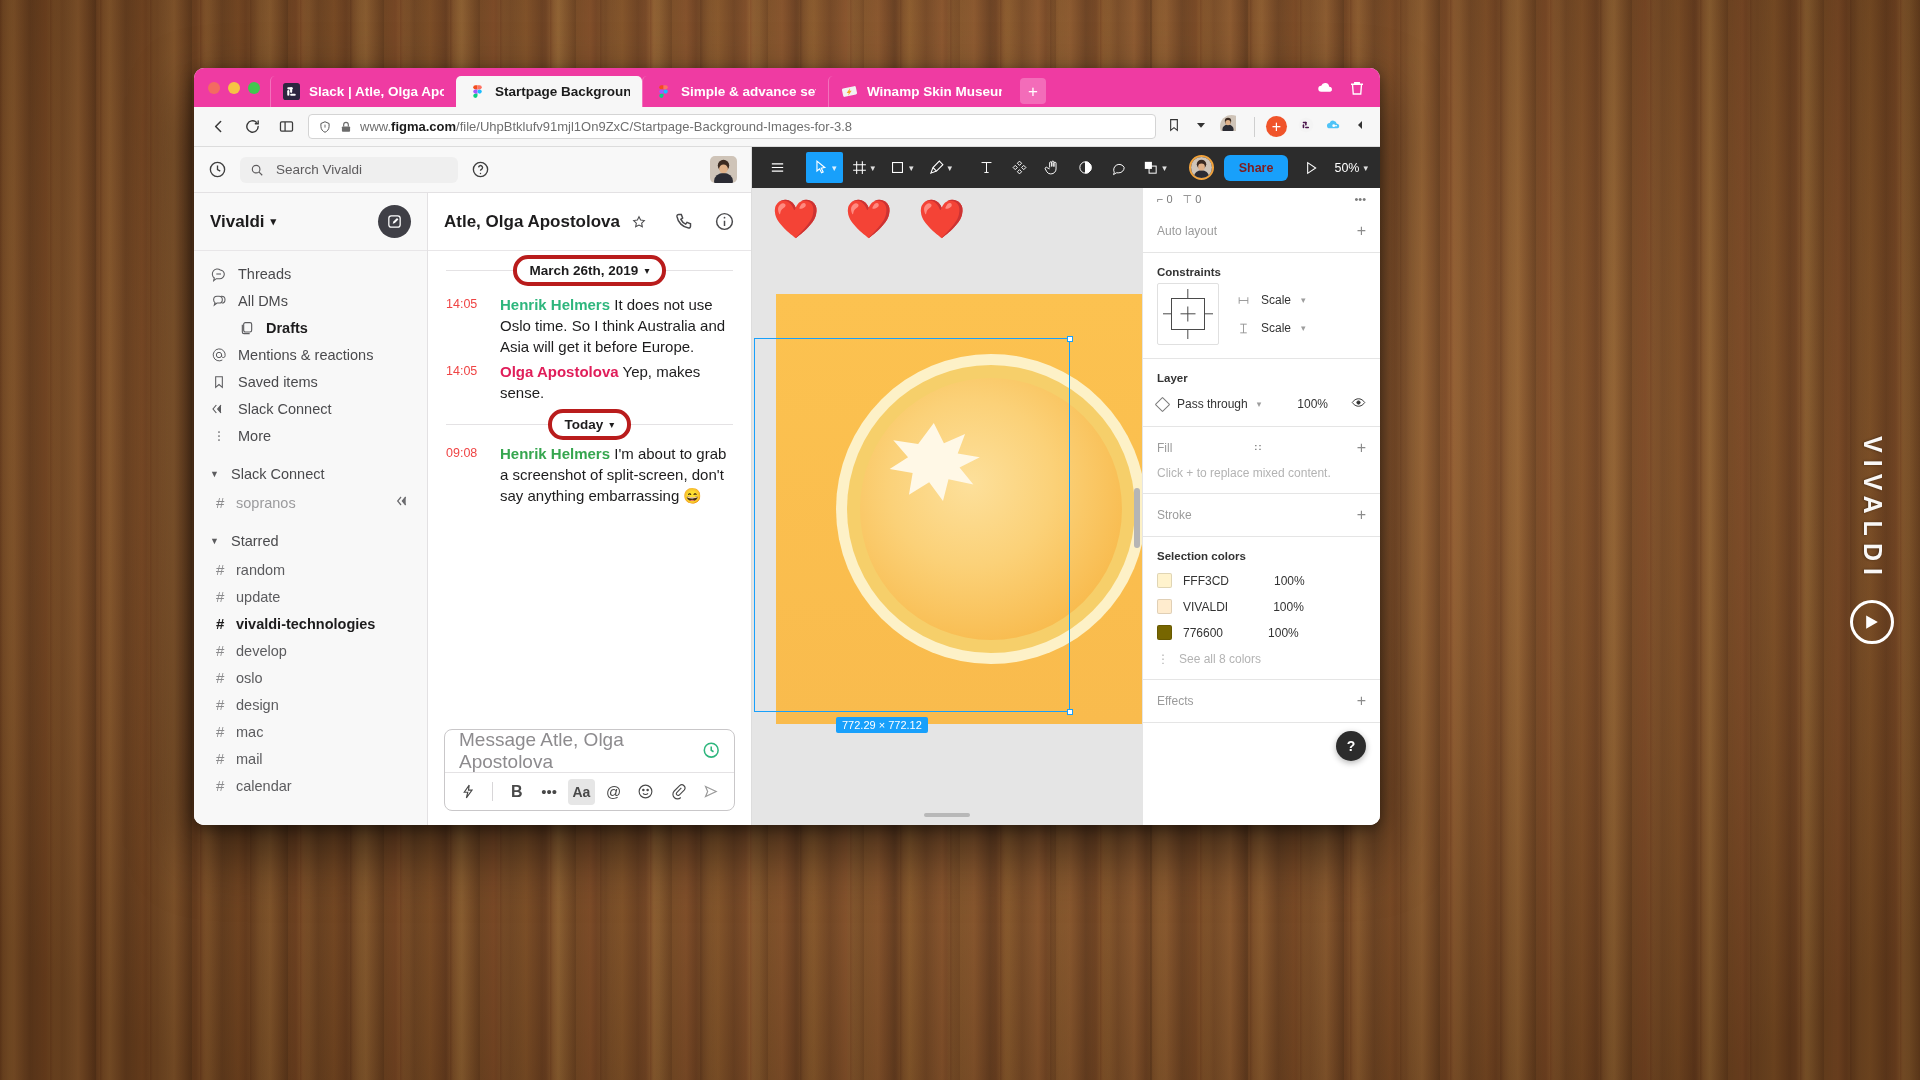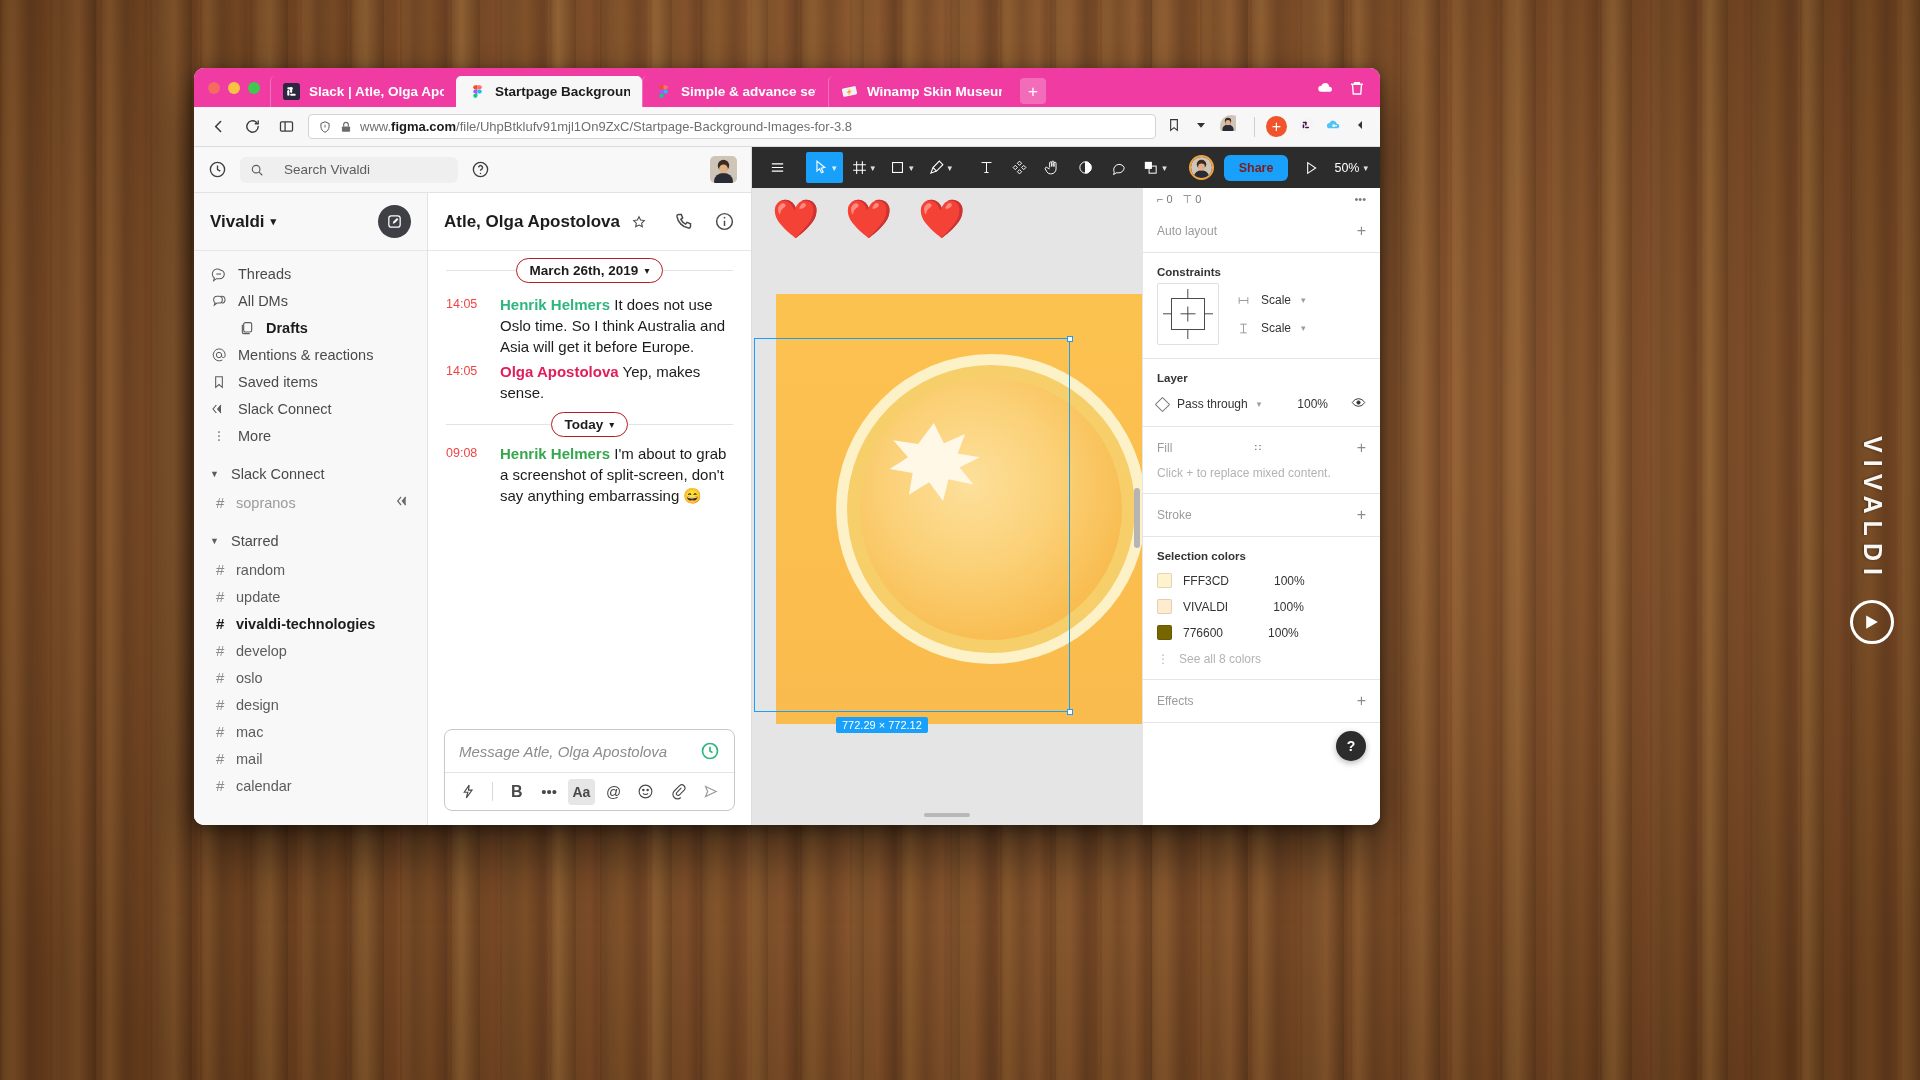--- a/index.html
+++ b/index.html
@@ -119,21 +119,21 @@
   
   #slack { width: 558px; background: #fff; display: flex; flex-direction: column; border-right: 1px solid #ddd; }
   #slack-top {
     height: 46px; background: #f8f8f8; border-bottom: 1px solid #e3e1e3;
     display: flex; align-items: center; gap: 13px; padding: 0 14px;
   }
   .slack-clock { color: #3f3f3f; }
   .slack-clock svg { width: 19px; height: 19px; display:block; }
   #slack-search {
     width: 218px; height: 26px; background: #efefef; border-radius: 6px;
-    display: flex; align-items: center; gap: 20px; padding: 0 10px;
+    display: flex; align-items: center; gap: 12px; padding: 0 10px;
     color: #5e5c5e; font-size: 13.5px;
   }
   #slack-search svg { width: 14px; height: 14px; }
   .slack-help { color: #3f3f3f; }
   .slack-help svg { width: 19px; height: 19px; display:block; }
   #slack-top .avatar-top { margin-left: auto; width: 27px; height: 27px; border-radius: 5px; overflow: hidden; position: relative; }
 
   #slack-body { flex: 1; display: flex; min-height: 0; }
 
   
@@ -180,39 +180,39 @@
   #conv-head .hicon { color: #4a4a4d; display:flex; }
   #conv-head .hicon svg { width: 18px; height: 18px; }
   #conv-head .star svg { width: 16px; height: 16px; }
   #conv-head .right { margin-left: auto; display: flex; gap: 20px; align-items: center; }
   #conv-head .right svg { width: 21px; height: 21px; }
 
   #msgs { flex: 1; overflow: hidden; position: relative; padding: 0 0 6px 0; background: #fff; }
   .divider-wrap { position: relative; height: 30px; display: flex; align-items: center; justify-content: center; margin: 4px 0 2px; }
   .divider-wrap::before { content: ""; position: absolute; left: 18px; right: 18px; top: 50%; height: 1px; background: #e4e2e4; }
   .divider-pill {
-    position: relative; background: #fff; border: 1px solid #b91c1c; border-radius: 15px;
+    position: relative; background: #fff; border: 4px solid #b91c1c; border-radius: 15px;
     padding: 4px 13px; font-size: 13.5px; font-weight: 700; color: #1d1c1d;
     display: flex; align-items: center; gap: 6px;
   }
   .divider-pill .chev { font-size: 10px; font-weight: 400; }
   .msg { display: flex; gap: 10px; padding: 2px 18px 2px 18px; }
   .msg .time { width: 44px; flex: 0 0 44px; text-align: left; font-size: 12.5px; color: #ef4444; padding-top: 3px; }
   .msg .body { font-size: 15px; line-height: 21px; color: #1d1c1d; min-width: 0; }
   .msg .who { font-weight: 700; }
   .who.green { color: #2eb67d; }
   .who.green2 { color: #36a64f; }
   .who.red { color: #e01e5a; }
   .msg.cont { padding-top: 0; }
 
   #composer-wrap { padding: 8px 16px 14px; background: #fff; }
   #composer { border: 1px solid #c9c7c9; border-radius: 8px; overflow: hidden; }
   #composer-input {
     height: 42px; display: flex; align-items: center; padding: 0 14px;
-    font-size: 15px; color: #8d8b8e; justify-content: space-between; font-style: italic;
+    font-size: 19px; color: #8d8b8e; justify-content: space-between;
   }
   #composer-input .send-circle { width: 20px; height: 20px; color: #2eb67d; }
   #composer-tools {
     height: 38px; border-top: 1px solid #e4e2e4; display: flex; align-items: center;
     gap: 5px; padding: 0 10px; color: #494949;
   }
   .tool { width: 28px; height: 26px; display: flex; align-items: center; justify-content: center; border-radius: 4px; font-size: 15px; }
   .tool svg { width: 17px; height: 17px; }
   .tool.boxed { background: #e6e6e6; font-weight: 600; font-size: 14px; }
   .tool.bold-b { font-weight: 700; font-size: 16px; }

